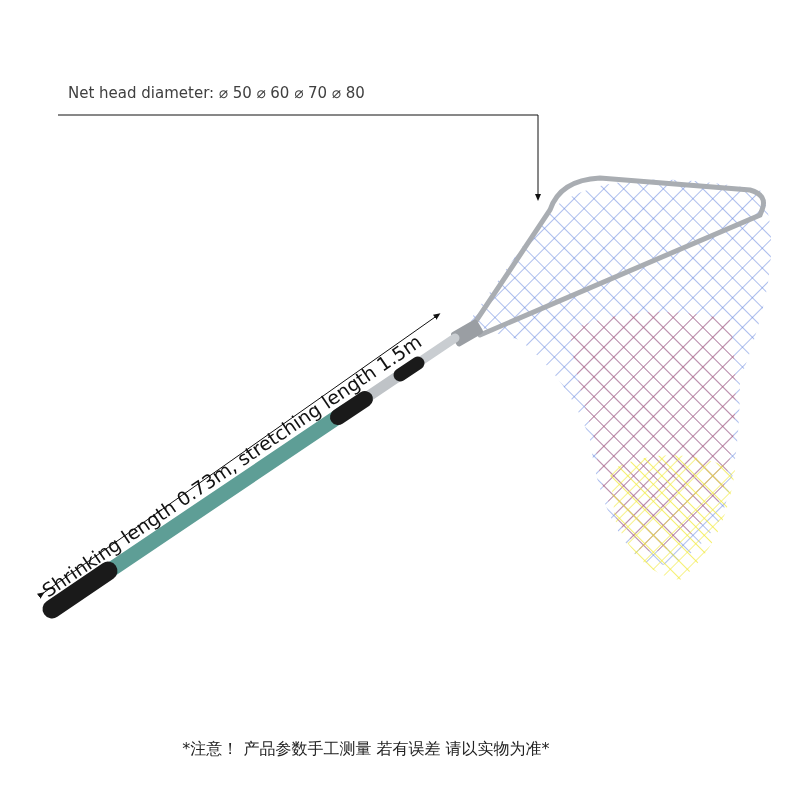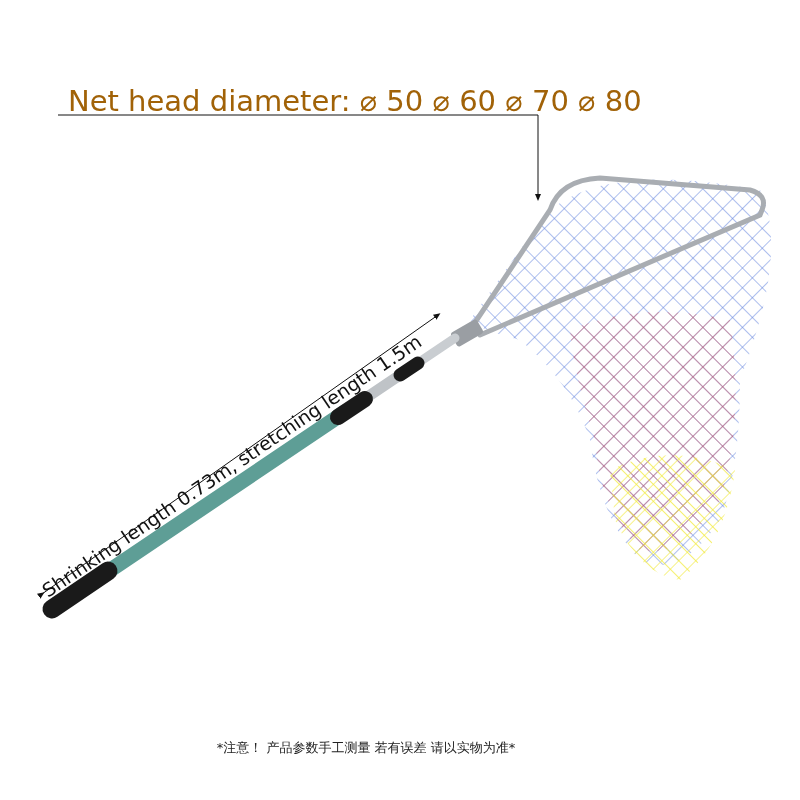--- a/index.html
+++ b/index.html
@@ -1,19 +1,19 @@
 <!DOCTYPE html>
 <html><head>
 <meta charset="utf-8">
 <style>
   html, body { margin:0; padding:0; background:#ffffff; }
   body { width:800px; height:800px; position:relative; overflow:hidden; font-family:"DejaVu Sans","Liberation Sans",sans-serif; }
-  .title-label { position:absolute; left:68px; top:84px; font-size:29px; color:#a16207; white-space:nowrap; letter-spacing:0px; }
+  .title-label { position:absolute; left:68px; top:84px; font-size:15px; color:#404040; white-space:nowrap; letter-spacing:0px; }
   .rotated-label { position:absolute; left:26px; top:420px; font-size:19px; color:#111; white-space:nowrap; transform-origin:0 0; transform:rotate(-34deg); }
-  .note { position:absolute; left:0; width:732px; top:739px; text-align:center; font-size:13px; color:#222; }
+  .note { position:absolute; left:0; width:732px; top:739px; text-align:center; font-size:16px; color:#222; }
   svg.scene { position:absolute; left:0; top:0; }
 </style>
 </head>
 <body>
 
 <svg class="scene" width="800" height="800" viewBox="0 0 800 800">
   <defs>
     <pattern id="mesh-blue" width="14" height="14" patternUnits="userSpaceOnUse" patternTransform="rotate(45)">
       <path d="M0 0 L14 0 M0 0 L0 14" stroke="#4a6fd8" stroke-width="1" fill="none"></path>
     </pattern>

